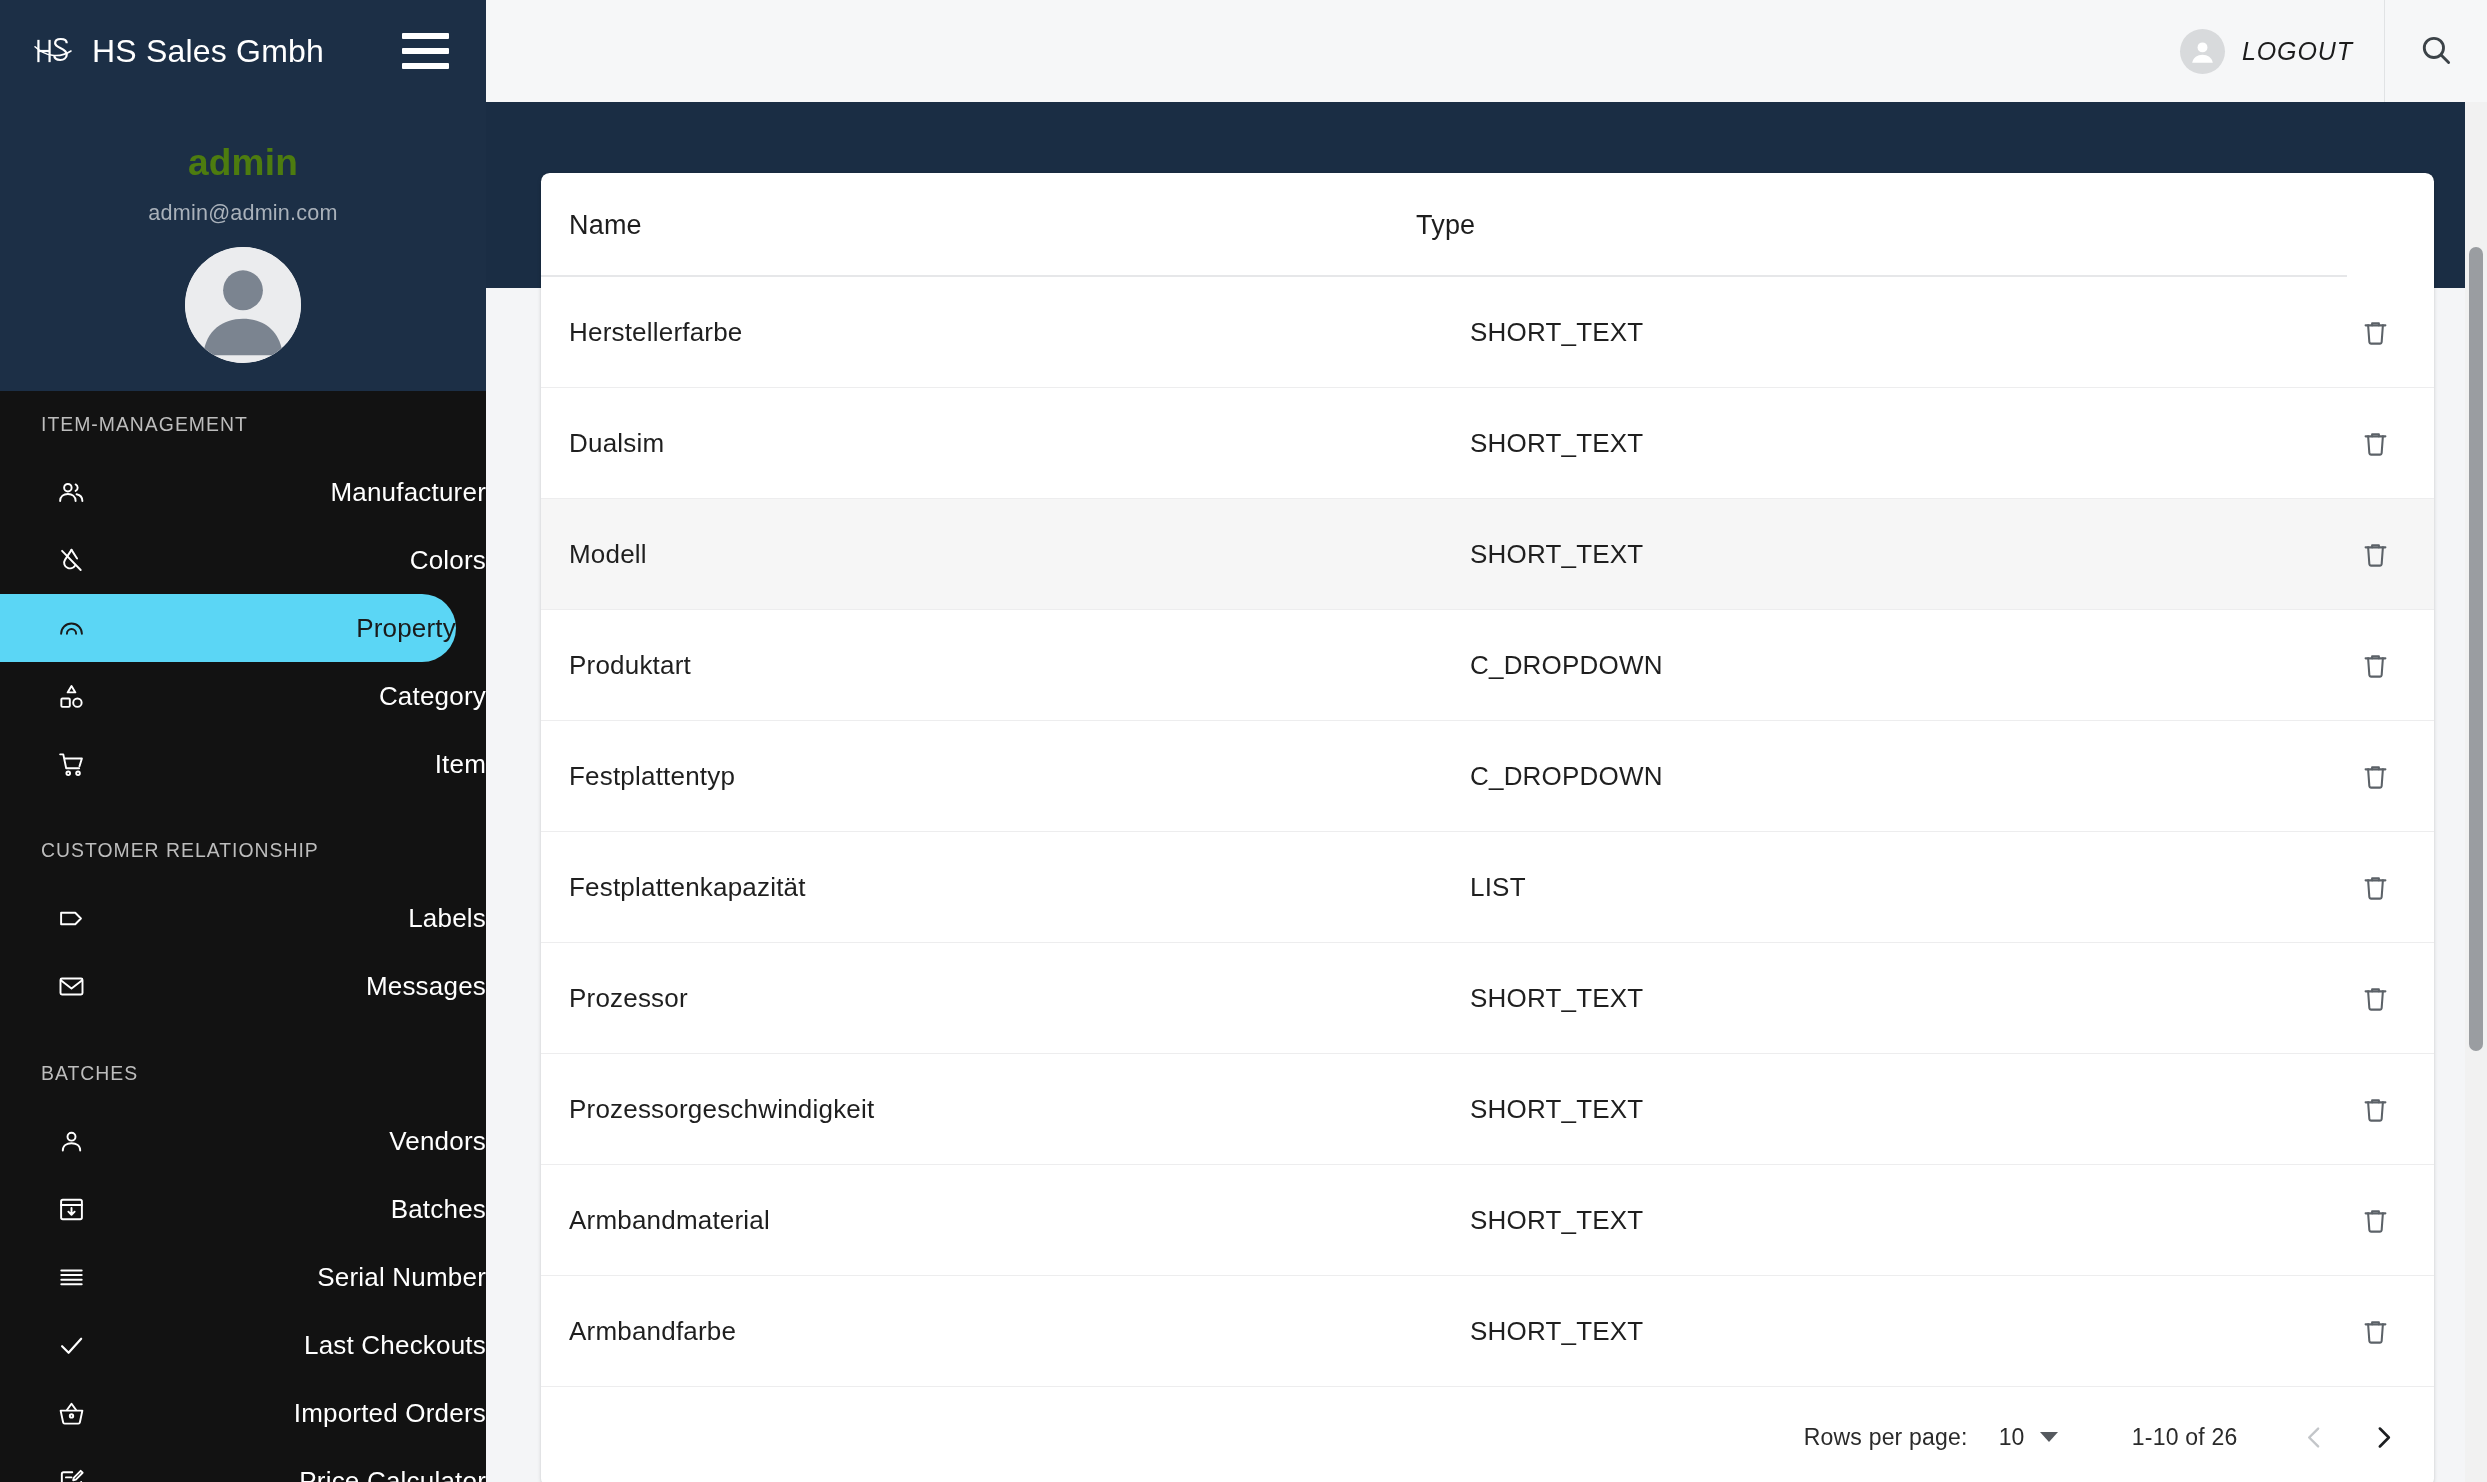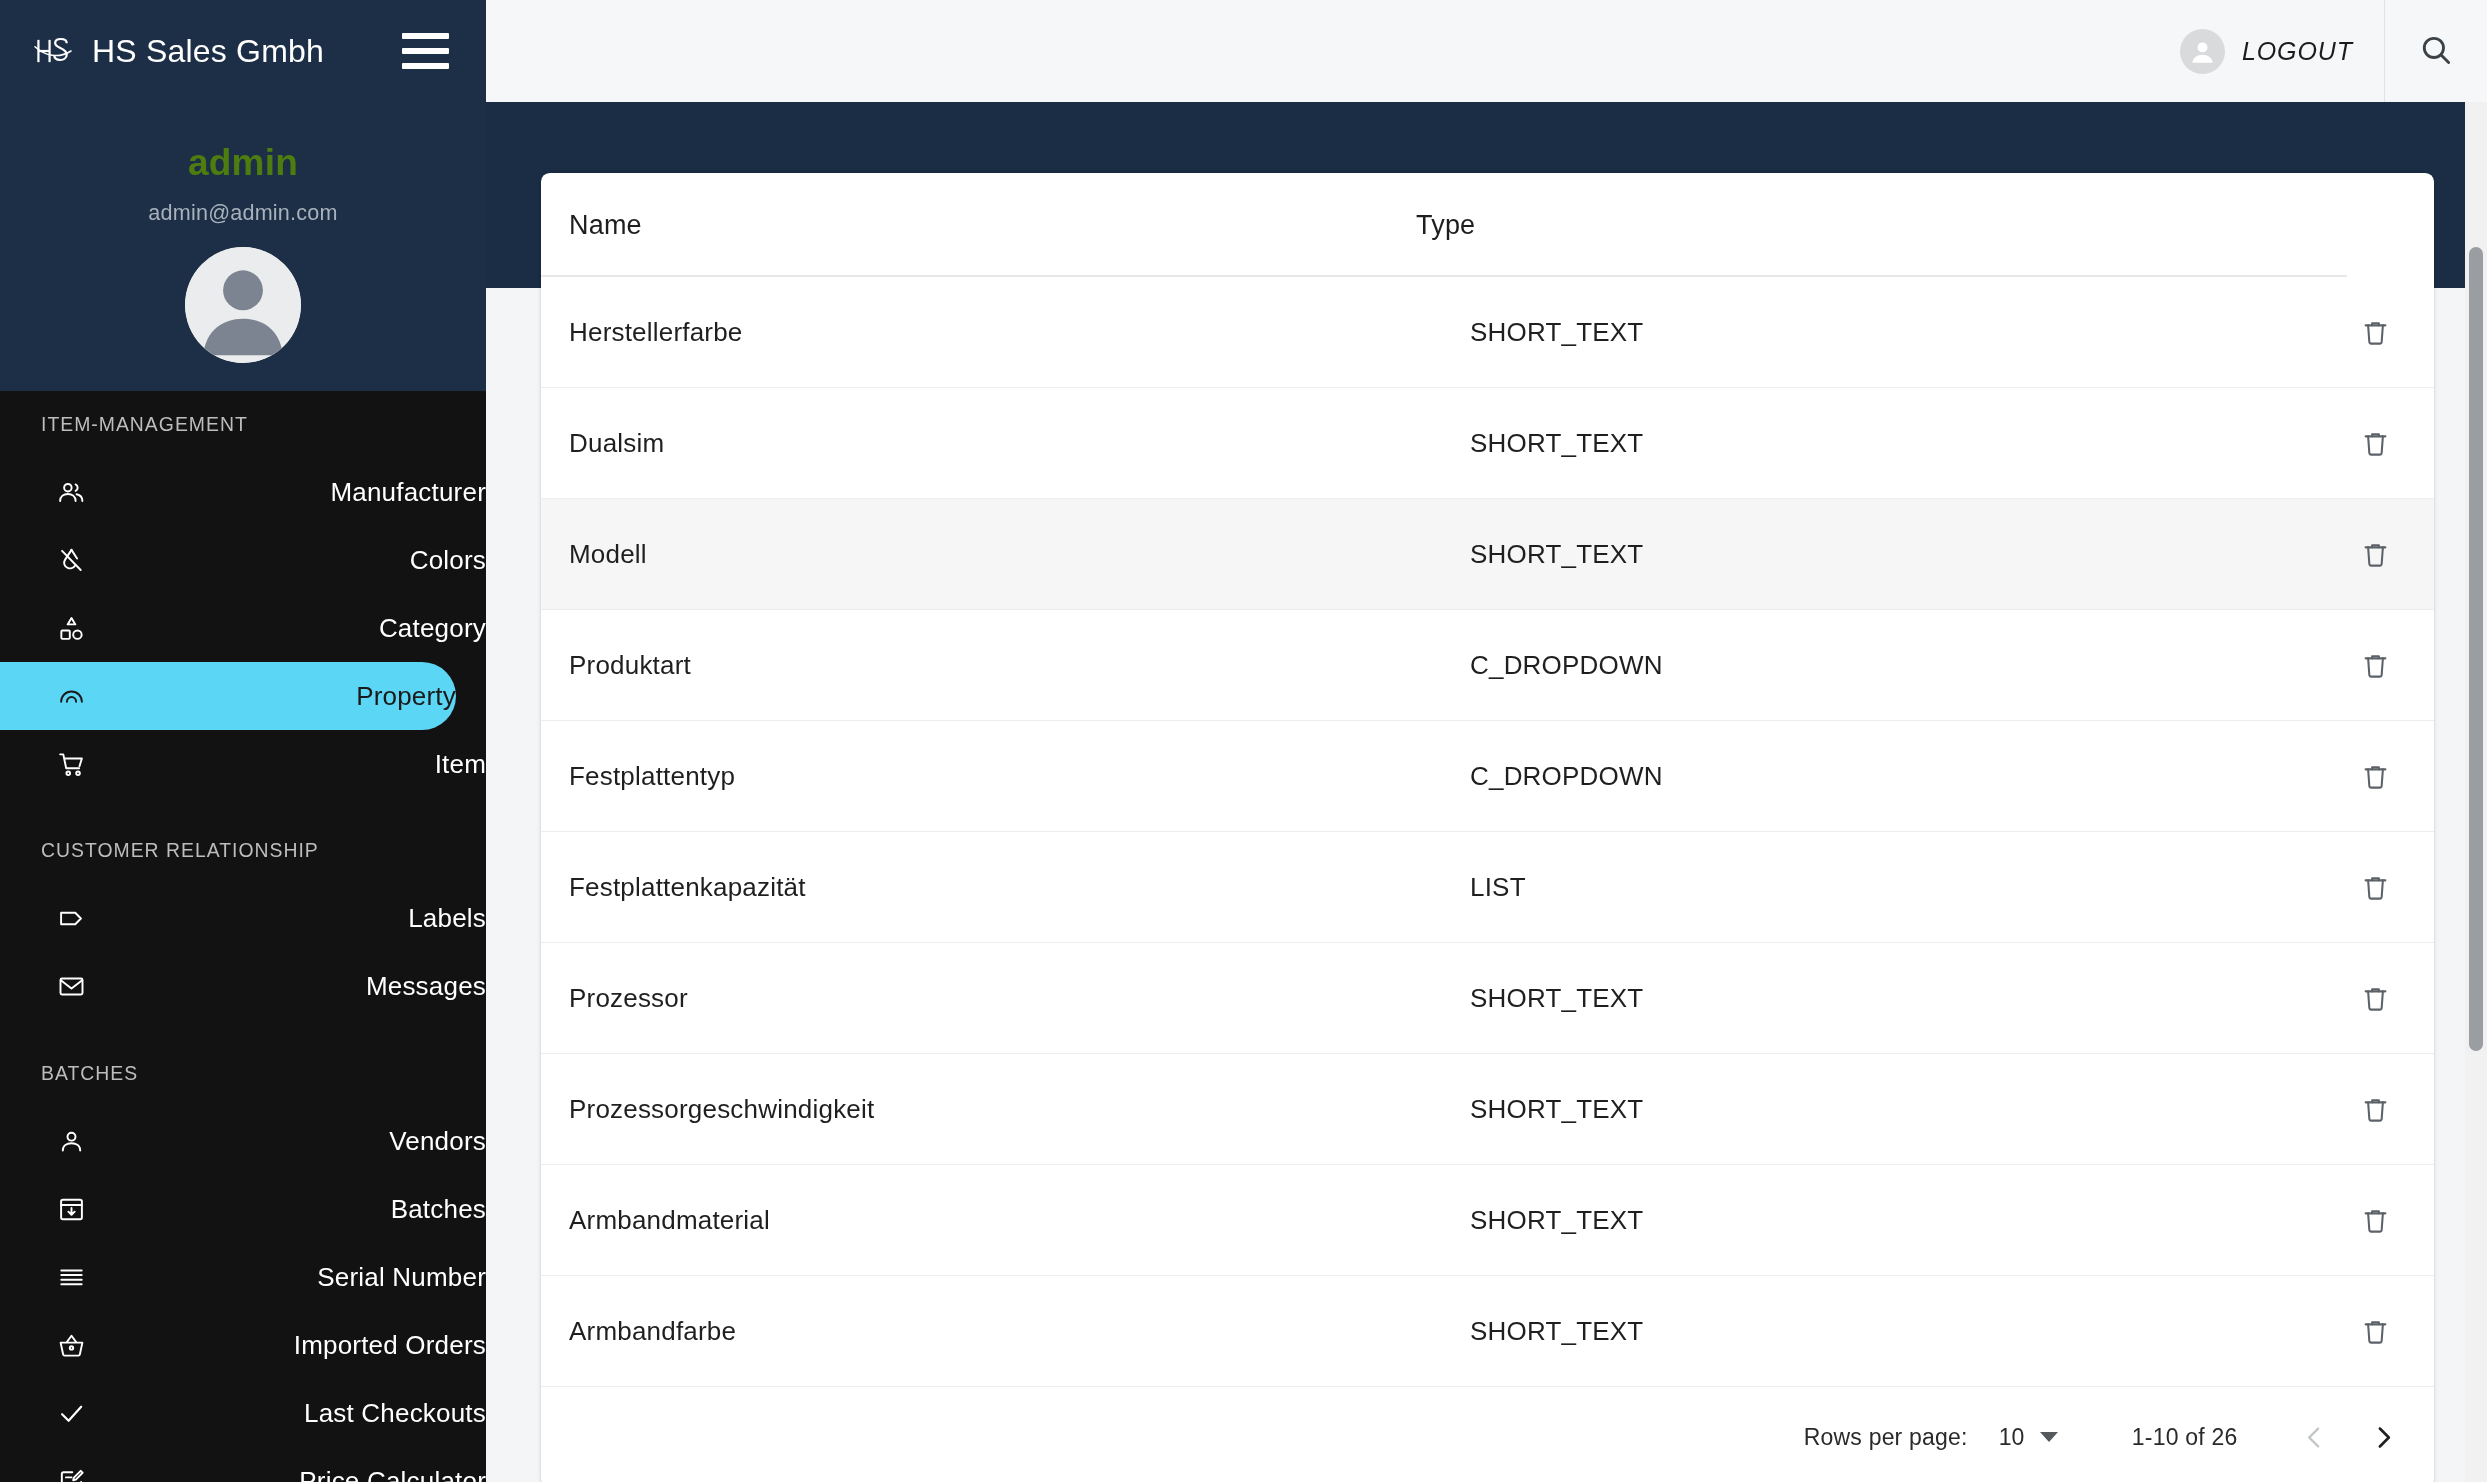--- a/index.html
+++ b/index.html
@@ -336,39 +336,39 @@
         <span class="sb-ico">
           <svg viewBox="0 0 24 24" width="29" height="29" fill="none" stroke="#ffffff" stroke-width="1.6" stroke-linecap="round" stroke-linejoin="round">
             <path d="M12 3.2 L6.6 11.5 C5.1 13.8 6.1 17 8.8 18.1 C11 19 13.6 18.2 14.9 16.3"></path>
             <path d="M12 3.2 L16.6 10.4"></path>
             <path d="M4.2 4 L19.6 19.9"></path>
           </svg>
         </span>
         <span class="sb-label">Colors</span>
       </div>
 
+      <div class="sb-item active">
+        <span class="sb-ico">
+          <svg viewBox="0 0 24 24" width="29" height="29" fill="none" stroke="#1a1a1a" stroke-width="1.6" stroke-linecap="round">
+            <path d="M3.4 16.4 C3.4 11.6 7.2 7.9 12 7.9 C16.8 7.9 20.6 11.6 20.6 16.4"></path>
+            <path d="M8.2 16.4 C8.2 14.2 9.9 12.4 12 12.4 C14.1 12.4 15.8 14.2 15.8 16.4"></path>
+          </svg>
+        </span>
+        <span class="sb-label">Property</span>
+      </div>
+
       <div class="sb-item">
         <span class="sb-ico">
           <svg viewBox="0 0 24 24" width="29" height="29" fill="none" stroke="#ffffff" stroke-width="1.6" stroke-linejoin="round">
             <path d="M12 3.4 L15.2 8.6 L8.8 8.6 Z"></path>
             <rect x="3.6" y="13.6" width="7" height="7" rx="0.9"></rect>
             <circle cx="16.9" cy="17.1" r="3.5"></circle>
           </svg>
         </span>
         <span class="sb-label">Category</span>
-      </div>
-
-      <div class="sb-item active">
-        <span class="sb-ico">
-          <svg viewBox="0 0 24 24" width="29" height="29" fill="none" stroke="#1a1a1a" stroke-width="1.6" stroke-linecap="round">
-            <path d="M3.4 16.4 C3.4 11.6 7.2 7.9 12 7.9 C16.8 7.9 20.6 11.6 20.6 16.4"></path>
-            <path d="M8.2 16.4 C8.2 14.2 9.9 12.4 12 12.4 C14.1 12.4 15.8 14.2 15.8 16.4"></path>
-          </svg>
-        </span>
-        <span class="sb-label">Property</span>
       </div>
 
       <div class="sb-item">
         <span class="sb-ico">
           <svg viewBox="0 0 24 24" width="29" height="29" fill="none" stroke="#ffffff" stroke-width="1.6" stroke-linecap="round" stroke-linejoin="round">
             <path d="M2.6 3.6 H5.2 L7.6 15.1 H18.3"></path>
             <path d="M6.4 7.1 H20.6 L18.6 13.4"></path>
             <circle cx="9.3" cy="19.3" r="1.5"></circle>
             <circle cx="17.4" cy="19.3" r="1.5"></circle>
           </svg>
@@ -427,36 +427,36 @@
             <path d="M3.6 10 H20.4"></path>
             <path d="M3.6 13.8 H20.4"></path>
             <path d="M3.6 17.6 H20.4"></path>
           </svg>
         </span>
         <span class="sb-label">Serial Number</span>
       </div>
 
       <div class="sb-item">
         <span class="sb-ico">
+          <svg viewBox="0 0 24 24" width="29" height="29" fill="none" stroke="#ffffff" stroke-width="1.8" stroke-linecap="round" stroke-linejoin="round">
+            <path d="M4.2 12.6 L9.6 18 L20 6.4"></path>
+          </svg>
+        </span>
+        <span class="sb-label">Last Checkouts</span>
+      </div>
+
+      <div class="sb-item">
+        <span class="sb-ico">
           <svg viewBox="0 0 24 24" width="29" height="29" fill="none" stroke="#ffffff" stroke-width="1.6" stroke-linecap="round" stroke-linejoin="round">
             <path d="M8.2 9.1 L12 3.9 L15.8 9.1"></path>
             <path d="M3 9.6 H21 L18.9 19.4 C18.8 20 18.3 20.4 17.7 20.4 H6.3 C5.7 20.4 5.2 20 5.1 19.4 Z"></path>
             <circle cx="12" cy="14" r="1.4"></circle>
           </svg>
         </span>
         <span class="sb-label">Imported Orders</span>
-      </div>
-
-      <div class="sb-item">
-        <span class="sb-ico">
-          <svg viewBox="0 0 24 24" width="29" height="29" fill="none" stroke="#ffffff" stroke-width="1.8" stroke-linecap="round" stroke-linejoin="round">
-            <path d="M4.2 12.6 L9.6 18 L20 6.4"></path>
-          </svg>
-        </span>
-        <span class="sb-label">Last Checkouts</span>
       </div>
 
       <div class="sb-item">
         <span class="sb-ico">
           <svg viewBox="0 0 24 24" width="29" height="29" fill="none" stroke="#ffffff" stroke-width="1.6" stroke-linecap="round" stroke-linejoin="round">
             <path d="M20 12.4 V19.2 C20 20 19.4 20.6 18.6 20.6 H5.4 C4.6 20.6 4 20 4 19.2 V5.8 C4 5 4.6 4.4 5.4 4.4 H12.6"></path>
             <path d="M7.4 8.6 H12"></path>
             <path d="M7.4 13.6 H12.6"></path>
             <path d="M19.6 3.2 L21.2 4.8 L15.6 10.4 L13.4 11 L14 8.8 Z"></path>
           </svg>

